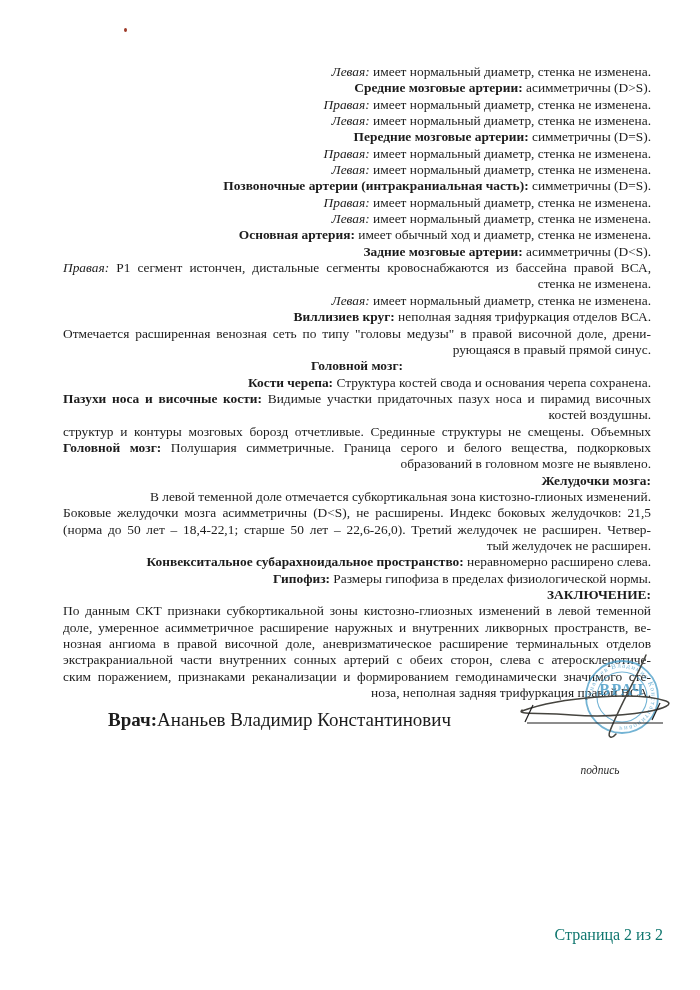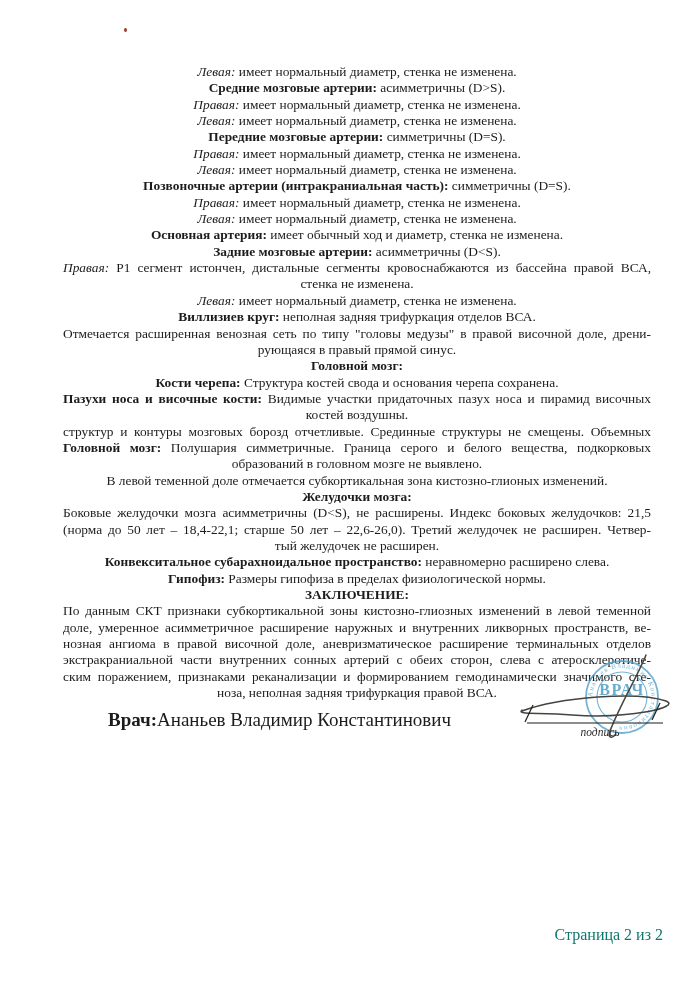--- a/index.html
+++ b/index.html
@@ -18,21 +18,21 @@
   }
   #report-body {
     position: absolute;
     left: 63px;
     top: 64px;
     width: 588px;
   }
   .line {
     font-size: 13.4px;
     line-height: 16.35px;
-    text-align: center;
+    text-align: right;
     white-space: nowrap;
   }
   .line.just {
     white-space: normal;
     text-align: justify;
     text-align-last: justify;
   }
   .line.center {
     text-align: center;
     white-space: nowrap;
@@ -54,21 +54,21 @@
   #signature-area {
     position: absolute;
     left: 470px;
     top: 635px;
     width: 230px;
     height: 125px;
   }
   #signature-caption {
     position: absolute;
     left: 560px;
-    top: 726px;
+    top: 764px;
     width: 80px;
     text-align: center;
     font-size: 11.5px;
     font-style: italic;
     color: #2a2a2a;
   }
   #page-footer {
     position: absolute;
     right: 37px;
     top: 926px;
@@ -112,22 +112,22 @@
       <div class="line"><span class="seg-bold">Виллизиев круг:</span><span class="seg-normal"> неполная задняя трифуркация отделов ВСА.</span></div>
       <div class="line just"><span class="seg-normal">Отмечается расширенная венозная сеть по типу "головы медузы" в правой височной доле, дрени-</span></div>
       <div class="line"><span class="seg-normal">рующаяся в правый прямой синус.</span></div>
       <div class="line center"><span class="seg-bold">Головной мозг:</span></div>
       <div class="line"><span class="seg-bold">Кости черепа:</span><span class="seg-normal"> Структура костей свода и основания черепа сохранена.</span></div>
       <div class="line just"><span class="seg-bold">Пазухи носа и височные кости:</span><span class="seg-normal"> Видимые участки придаточных пазух носа и пирамид височных</span></div>
       <div class="line"><span class="seg-normal">костей воздушны.</span></div>
       <div class="line just"><span class="seg-normal">структур и контуры мозговых борозд отчетливые. Срединные структуры не смещены. Объемных</span></div>
       <div class="line just"><span class="seg-bold">Головной мозг:</span><span class="seg-normal"> Полушария симметричные. Граница серого и белого вещества, подкорковых</span></div>
       <div class="line"><span class="seg-normal">образований в головном мозге не выявлено.</span></div>
+      <div class="line"><span class="seg-bold">Желудочки мозга:</span></div>
       <div class="line"><span class="seg-normal">В левой теменной доле отмечается субкортикальная зона кистозно-глионых изменений.</span></div>
-      <div class="line"><span class="seg-bold">Желудочки мозга:</span></div>
       <div class="line just"><span class="seg-normal">Боковые желудочки мозга асимметричны (D&lt;S), не расширены. Индекс боковых желудочков: 21,5</span></div>
       <div class="line just"><span class="seg-normal">(норма до 50 лет – 18,4-22,1; старше 50 лет – 22,6-26,0). Третий желудочек не расширен. Четвер-</span></div>
       <div class="line"><span class="seg-normal">тый желудочек не расширен.</span></div>
       <div class="line"><span class="seg-bold">Конвекситальное субарахноидальное пространство:</span><span class="seg-normal"> неравномерно расширено слева.</span></div>
       <div class="line"><span class="seg-bold">Гипофиз:</span><span class="seg-normal"> Размеры гипофиза в пределах физиологической нормы.</span></div>
       <div class="line"><span class="seg-bold">ЗАКЛЮЧЕНИЕ:</span></div>
       <div class="line just"><span class="seg-normal">По данным СКТ признаки субкортикальной зоны кистозно-глиозных изменений в левой теменной</span></div>
       <div class="line just"><span class="seg-normal">доле, умеренное асимметричное расширение наружных и внутренних ликворных пространств, ве-</span></div>
       <div class="line just"><span class="seg-normal">нозная ангиома в правой височной доле, аневризматическое расширение терминальных отделов</span></div>
       <div class="line just"><span class="seg-normal">экстракраниальной части внутренних сонных артерий с обеих сторон, слева с атеросклеротиче-</span></div>

